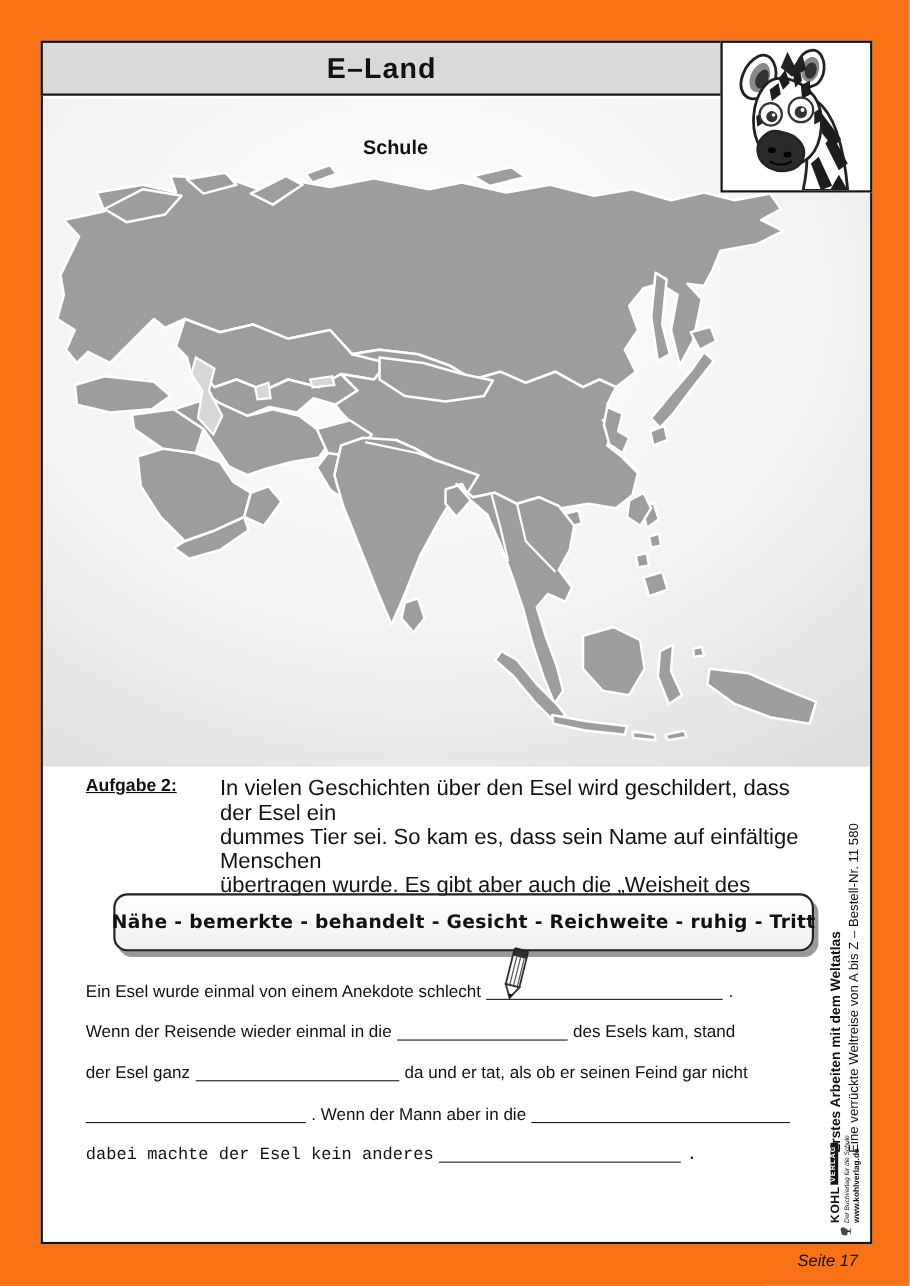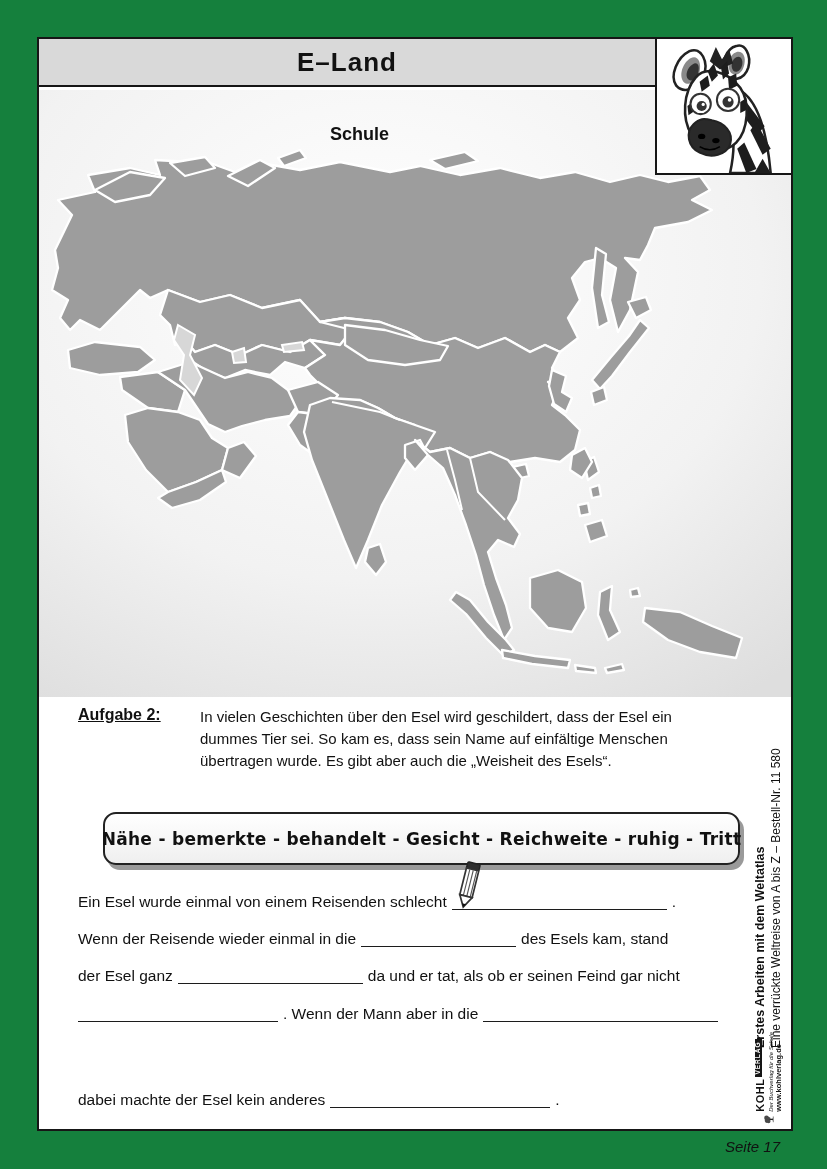--- a/index.html
+++ b/index.html
@@ -1,30 +1,30 @@
 <!DOCTYPE html>
 <html><head>
 <meta charset="utf-8">
 <style>
   html,body{margin:0;padding:0;background:#fff;}
-  .sheet{position:relative;width:827px;height:1169px;background:#15803d;overflow:hidden;
+  .sheet{position:relative;width:827px;height:1169px;background:#f97316;overflow:hidden;
          font-family:"Liberation Sans",sans-serif;color:#111;}
   .frame{position:absolute;left:37px;top:37px;width:756px;height:1094px;
          border:2px solid #161616;box-sizing:border-box;background:#fff;}
   .map-svg{position:absolute;left:39px;top:90px;width:752px;height:607px;}
   .header-bar{position:absolute;left:37px;top:37px;width:620px;height:50px;
               border:2px solid #161616;box-sizing:border-box;background:#d9d9d9;
               display:flex;align-items:center;justify-content:center;}
   .header-title{font-size:26px;font-weight:bold;letter-spacing:1px;}
   .zebra-box{position:absolute;left:655px;top:37px;width:138px;height:138px;
              border:2px solid #161616;box-sizing:border-box;background:#fff;}
   .map-title{position:absolute;left:330px;top:124px;font-size:18px;font-weight:bold;}
   .task-label{position:absolute;left:78px;top:706px;font-size:16px;font-weight:bold;
               text-decoration:underline;}
-  .task-text{position:absolute;left:200px;top:706px;width:540px;font-size:15px;line-height:22px;}
+  .task-text{position:absolute;left:200px;top:706px;width:540px;font-size:20px;line-height:22px;}
   .word-box{position:absolute;left:103px;top:812px;width:637px;height:53px;
             border:2px solid #222;border-radius:13px;box-sizing:border-box;
             background:linear-gradient(#ffffff,#efefef);
             box-shadow:4px 5px 0 #9a9a9a;
             display:flex;align-items:center;justify-content:center;}
   .word-box span{font-size:17px;font-weight:bold;white-space:nowrap;letter-spacing:.3px;
                  font-family:"DejaVu Sans",sans-serif;}
   .story-line{position:absolute;left:78px;width:670px;font-size:15.5px;white-space:nowrap;}
   .blank{display:inline-block;border-bottom:1.6px solid #1c1c1c;height:15px;
          vertical-align:-3px;margin:0 5px;}
@@ -180,32 +180,32 @@
       <rect x="8" y="5.5" width="9" height="19.5" fill="#fff" stroke="#333" stroke-width="1.2"></rect>
       <line x1="10.6" y1="6" x2="10.6" y2="25" stroke="#555" stroke-width="0.8"></line>
       <line x1="13.1" y1="6" x2="13.1" y2="25" stroke="#555" stroke-width="0.8"></line>
       <line x1="15.6" y1="6" x2="15.6" y2="25" stroke="#555" stroke-width="0.8"></line>
       <polygon points="8,25 17,25 12.5,33" fill="#fff" stroke="#333" stroke-width="1.2"></polygon>
       <polygon points="11,30.5 14,30.5 12.5,33" fill="#111"></polygon>
     </g>
   </svg>
 
   <div class="story-line" style="top:893px;">
-    <span>Ein Esel wurde einmal von einem Reisenden schlecht</span><span class="blank" style="width:215px;"></span><span>.</span>
+    <span>Ein Esel wurde einmal von einem Anekdote schlecht</span><span class="blank" style="width:215px;"></span><span>.</span>
   </div>
   <div class="story-line" style="top:930px;">
     <span>Wenn der Reisende wieder einmal in die</span><span class="blank" style="width:155px;"></span><span>des Esels kam, stand</span>
   </div>
   <div class="story-line" style="top:1005px;">
     <span class="blank" style="width:200px;margin-left:0;"></span><span>. Wenn der Mann aber in die</span><span class="blank" style="width:235px;"></span>
   </div>
   <div class="story-line" style="top:967px;">
     <span>der Esel ganz</span><span class="blank" style="width:185px;"></span><span>da und er tat, als ob er seinen Feind gar nicht</span>
   </div>
-  <div class="story-line" style="top:1091px;">
+  <div class="story-line" style="top:1041px;font-family:Liberation Mono, monospace;">
     <span>dabei machte der Esel kein anderes</span><span class="blank" style="width:220px;"></span><span>.</span>
   </div>
 
   <div class="side-text">
     <div class="l1">Erstes Arbeiten mit dem Weltatlas</div>
     <div class="l2">Eine verrückte Weltreise von A bis Z  –  Bestell-Nr. 11 580</div>
   </div>
 
   <div class="kohl-logo">
     <svg width="22" height="28" viewBox="0 0 26 30" xmlns="http://www.w3.org/2000/svg">

